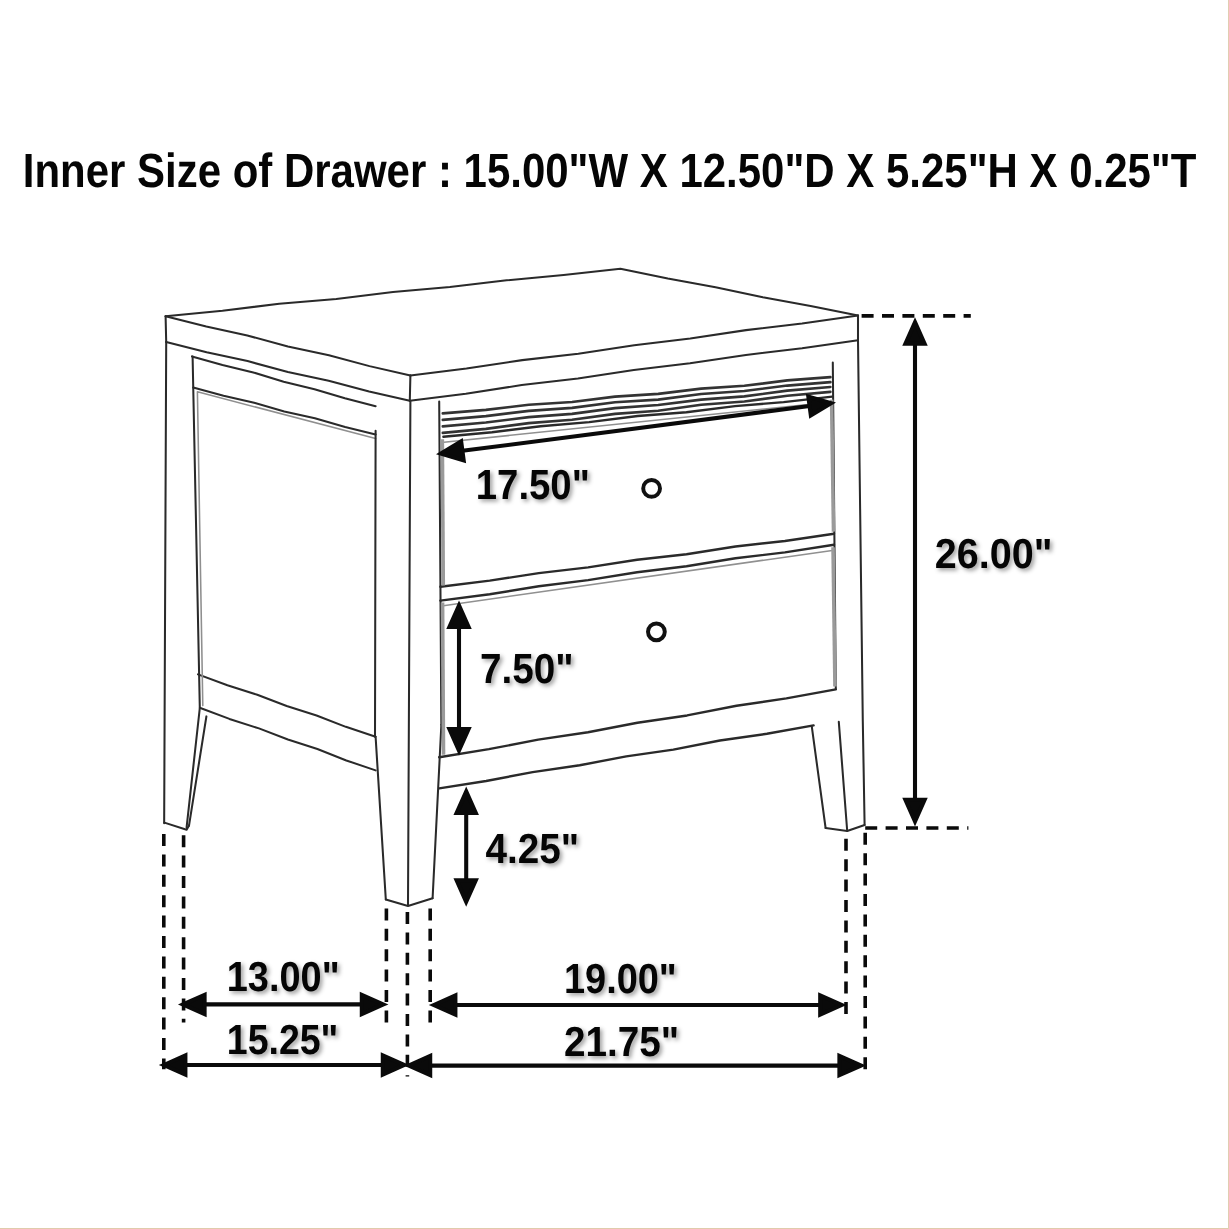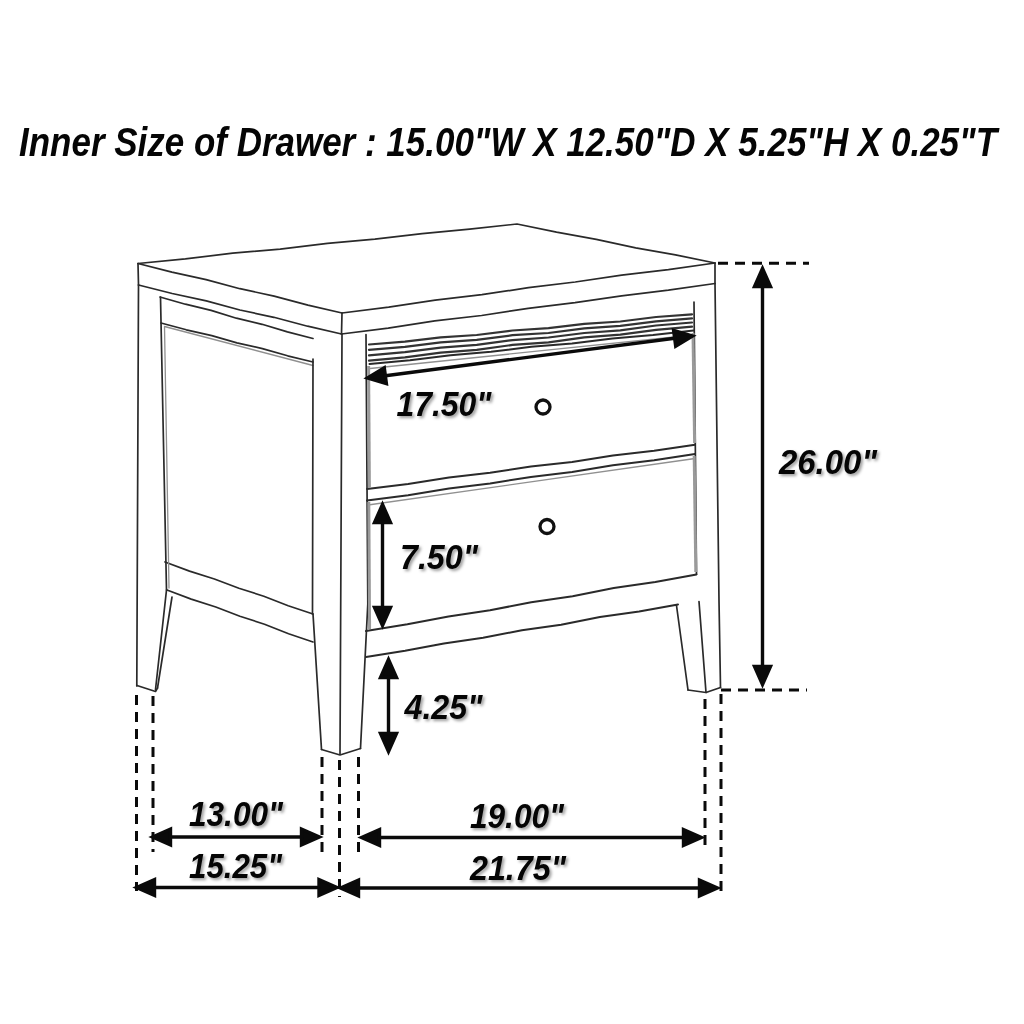--- a/index.html
+++ b/index.html
@@ -1,16 +1,16 @@
 <!DOCTYPE html>
 <html><head>
 <meta charset="utf-8">
 <style>
   html,body{margin:0;padding:0;background:#ffffff;}
-  #page{width:1024px;height:1024px;position:relative;background:#a16207;overflow:hidden;font-style:italic;}
+  #page{width:1024px;height:1024px;position:relative;background:#a16207;overflow:hidden;}
   svg{display:block;}
   text{font-family:"Liberation Sans",sans-serif;font-weight:bold;fill:#050505;}
   .lbl{filter:drop-shadow(2.2px 2.4px 1.6px rgba(0,0,0,0.38));}
 </style>
 </head>
 <body>
 <div id="page">
 <svg width="1024" height="1024" viewBox="0 0 1024 1024">
 
   <rect x="0" y="0" width="1024" height="1024" fill="#ffffff"></rect>

